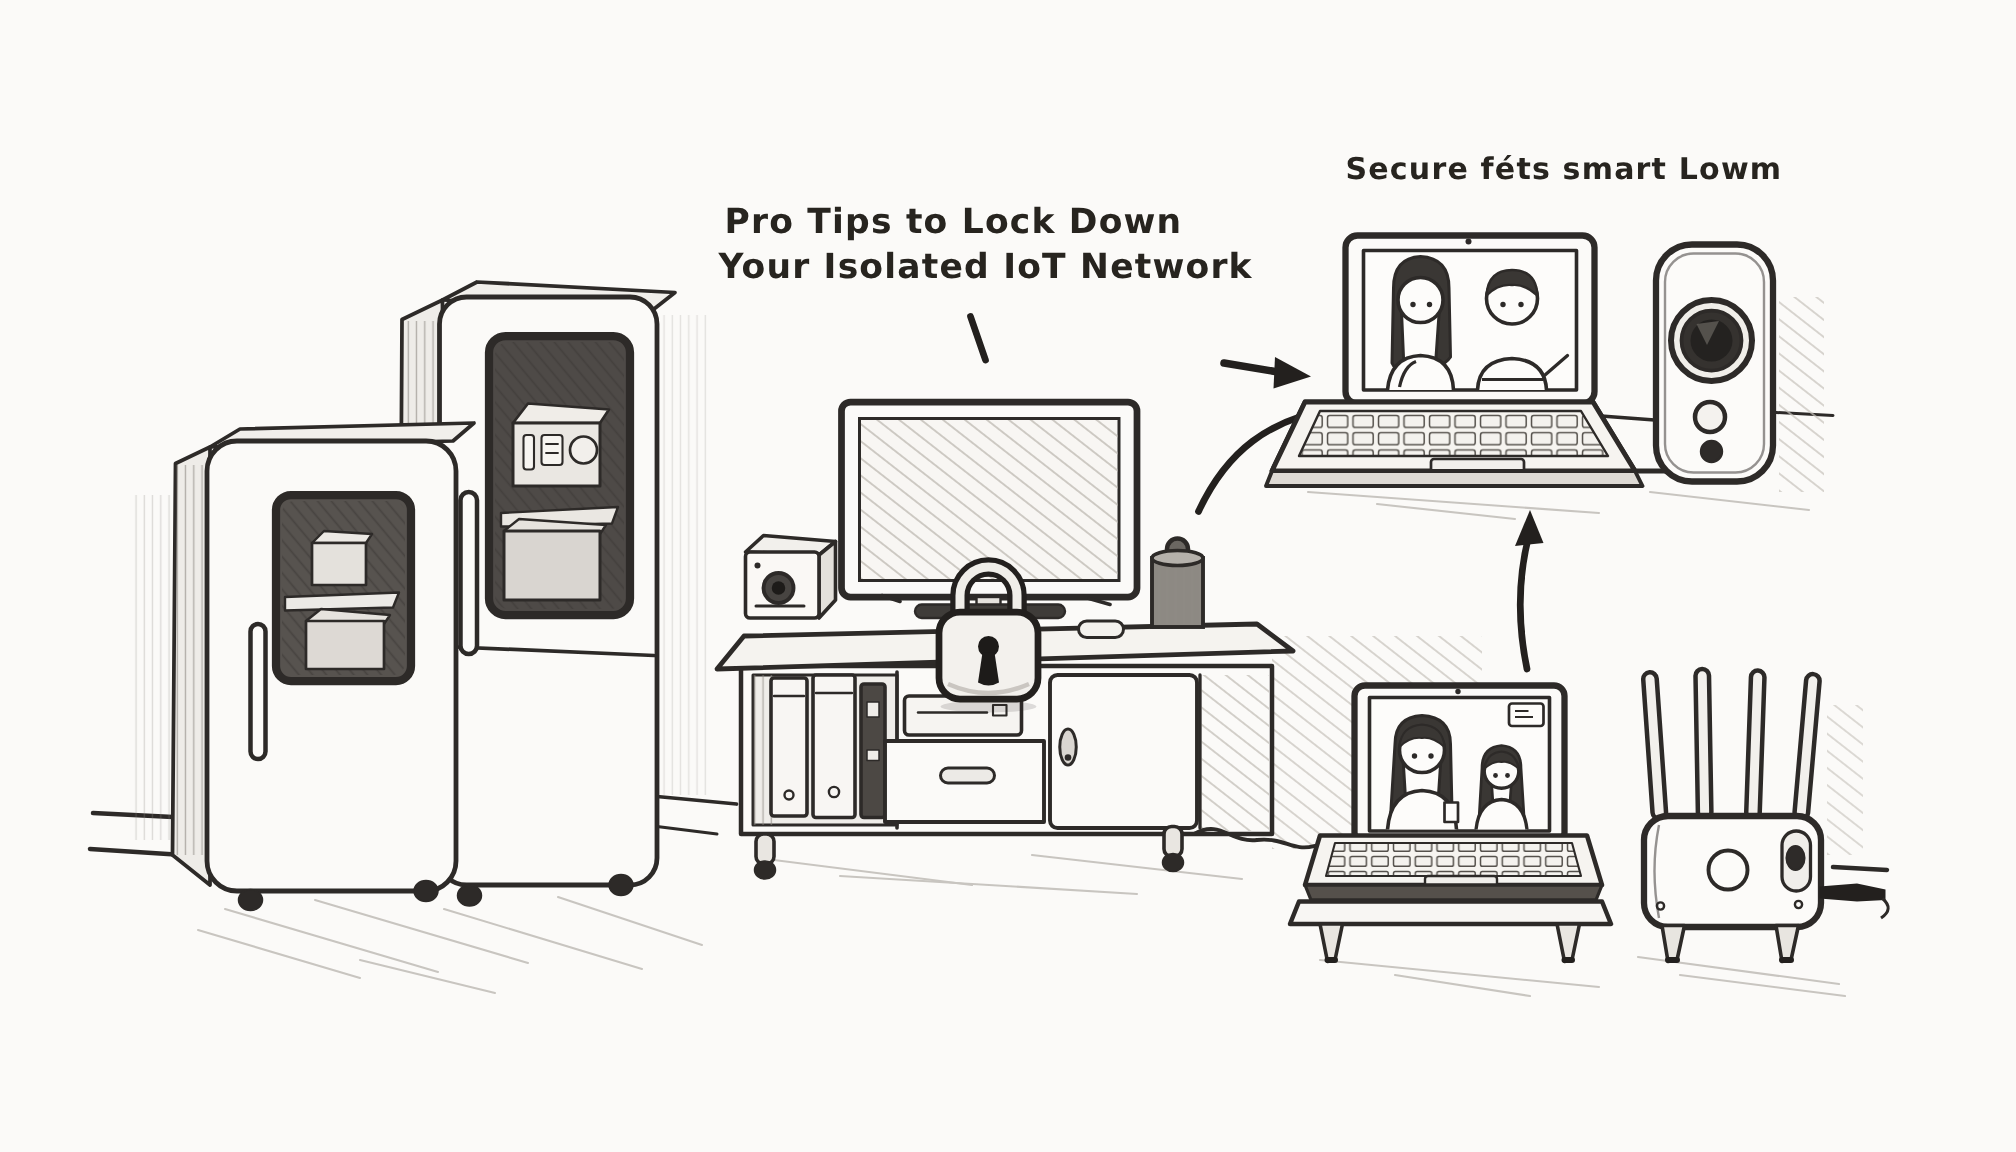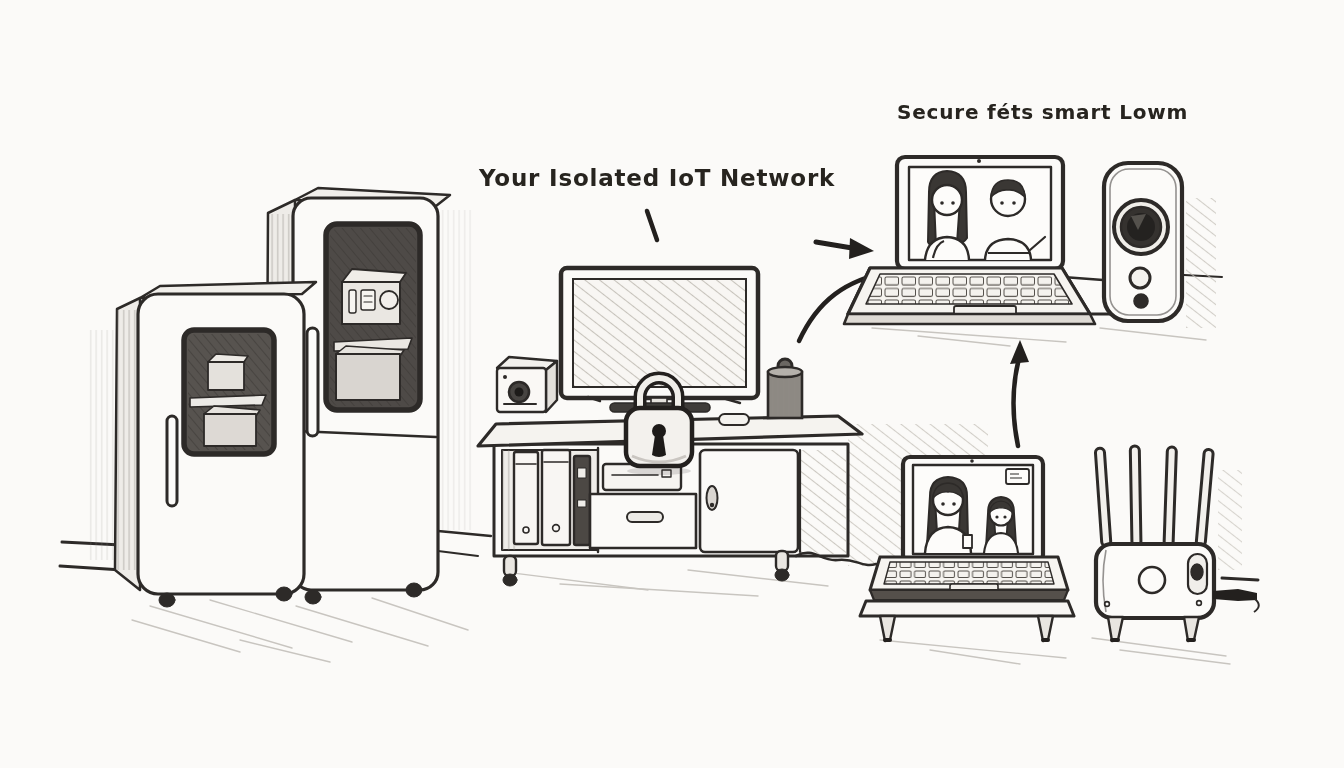--- a/index.html
+++ b/index.html
@@ -308,16 +308,17 @@
     <polygon points="1108,617 1123,617 1118,640 1112,641" fill="#e8e5e0" stroke-width="2.4"></polygon>
     <polygon points="1184,617 1199,617 1194,640 1188,641" fill="#e8e5e0" stroke-width="2.4"></polygon>
     <path d="M1112,640 L1118,640 M1188,640 L1194,640" stroke="#23201e" stroke-width="4" stroke-linecap="round"></path>
     <g>
       <polygon points="1213,591 1238,589 1257,593 1257,600 1238,601 1213,599" fill="#23201e" stroke="none"></polygon>
       <path d="M1255,599 Q1263,606 1254,612" fill="none" stroke-width="2"></path>
     </g>
   </g>
 </svg>
 
+<div class="caption cap-main1">Pro Tips to Lock Down</div>
 <div class="caption cap-main2">Your Isolated IoT Network</div>
 <div class="caption cap-side">Secure féts smart Lowm</div>
 
 </div>
 
 </body></html>

